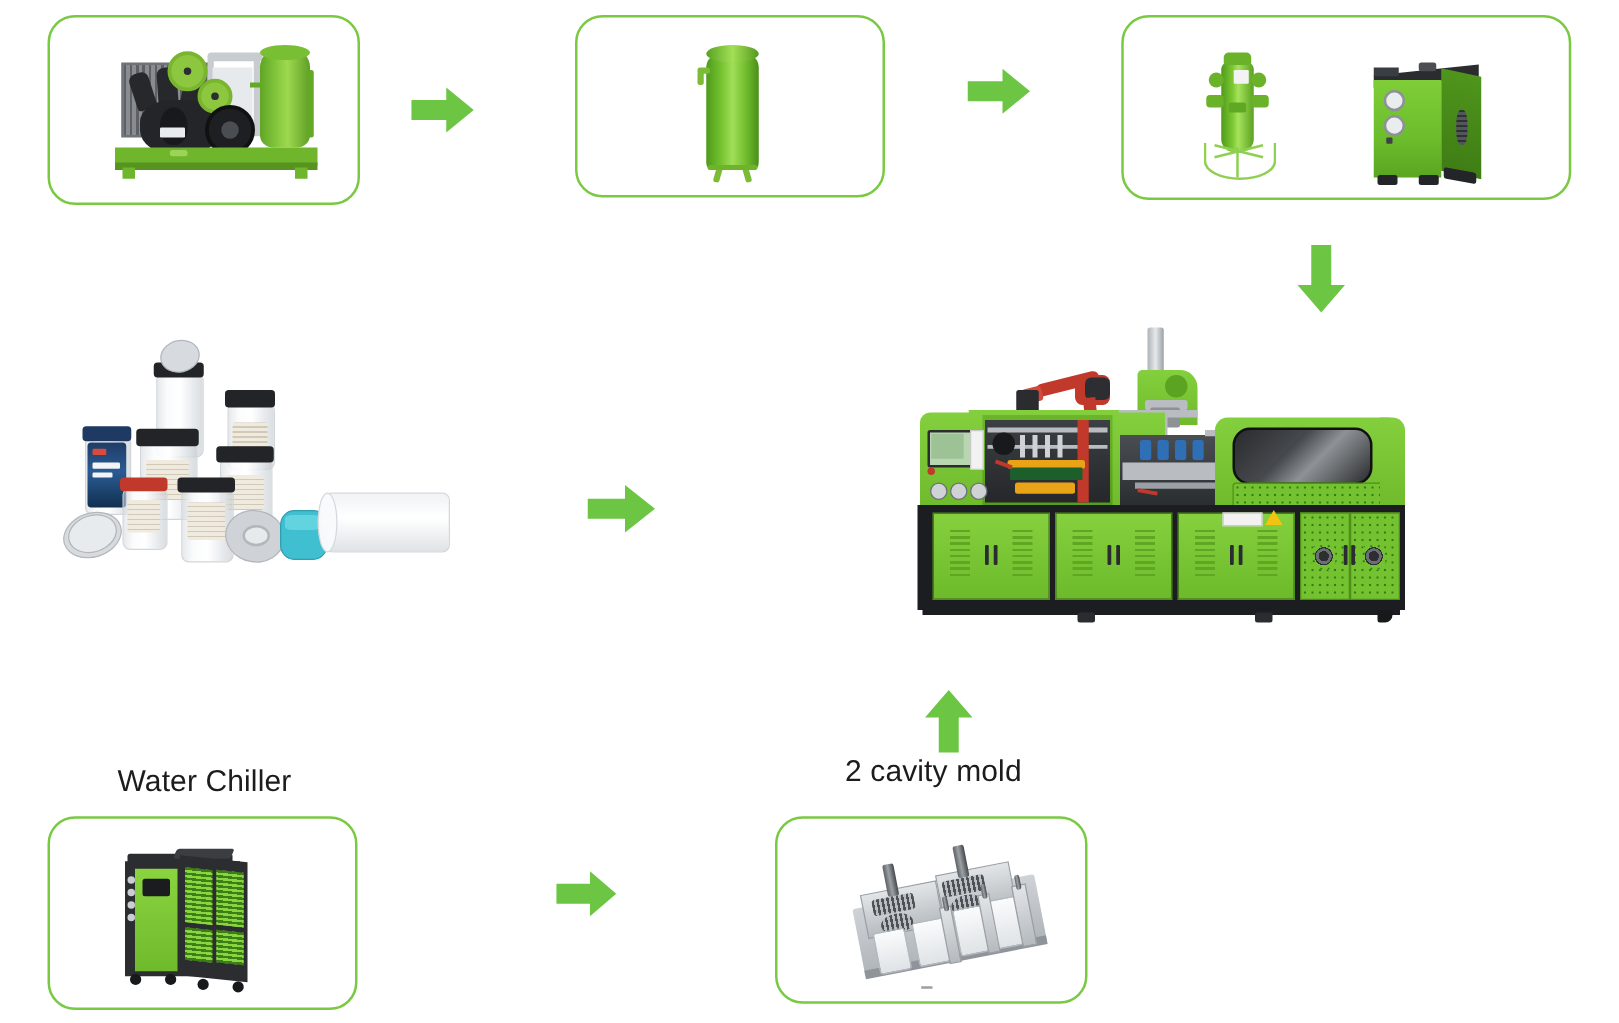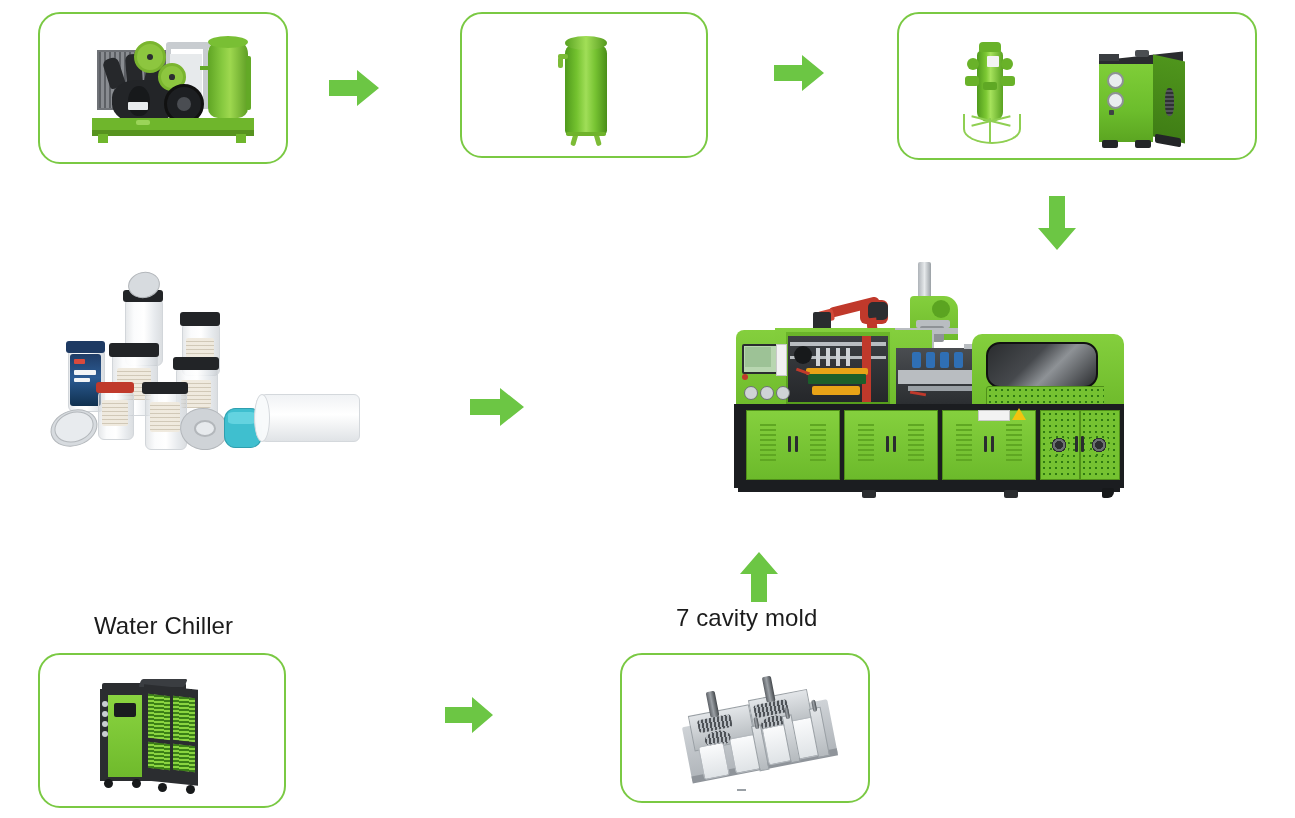--- a/index.html
+++ b/index.html
@@ -457,21 +457,21 @@
   </div>
 
   <div class="arrow" style="left:738px;top:552px;width:42px;height:52px;">
     <svg viewBox="0 0 42 52" width="42" height="52" aria-hidden="true">
       <path d="M21 0 L40 22 L29 22 L29 50 L13 50 L13 22 L2 22 Z" fill="#6cc644"></path>
     </svg>
   </div>
 
   <div class="caption" style="left:94px;top:614px;">Water Chiller</div>
 
-  <div class="caption" style="left:676px;top:606px;">7 cavity mold</div>
+  <div class="caption" style="left:676px;top:606px;">2 cavity mold</div>
 
   <div class="frame" style="left:38px;top:653px;width:248px;height:155px;">
     <div class="photo">
 
       <div class="p ch-frame" style="left:62px;top:28px;width:84px;height:9px;border-radius:2px;"></div>
       <div class="p" style="left:100px;top:24px;width:46px;height:8px;background:#3a3d41;transform:skewX(-22deg);border-radius:2px;"></div>
 
       <div class="p ch-frame" style="left:60px;top:34px;width:92px;height:92px;"></div>
       <div class="p ch-panel" style="left:68px;top:40px;width:34px;height:82px;"></div>
       <div class="p ch-disp" style="left:74px;top:48px;width:22px;height:14px;"></div>

